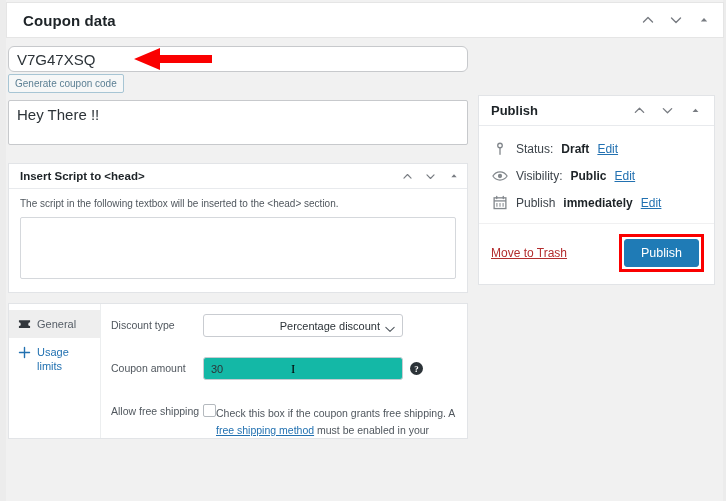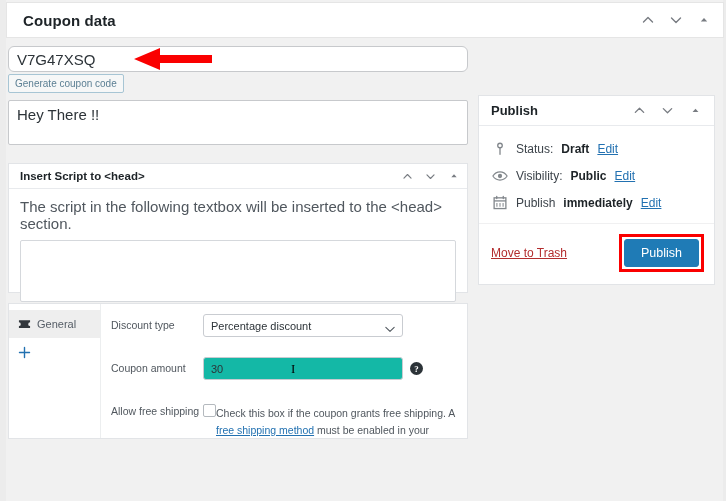--- a/index.html
+++ b/index.html
@@ -148,21 +148,21 @@
     padding-left: 11px;
   }
   #insert-script-panel .postbox-title {
     font-size: 11.5px;
     font-weight: 700;
   }
   #insert-script-panel .handle-actions { gap: 12px; padding-right: 8px; }
   #insert-script-panel .handle-btn { width: 11px; height: 11px; }
   .script-body { padding: 9px 11px 10px 11px; }
   .script-help {
-    font-size: 15px;
+    font-size: 10px;
     color: #50575e;
     margin: 0 0 8px 0;
   }
   #insert-script-textarea {
     width: 100%;
     height: 62px;
     box-sizing: border-box;
     border: 1px solid #d5d8dc;
     border-radius: 2px;
     background: #fff;
@@ -308,24 +308,25 @@
   #discount-type-select {
     width: 200px;
     height: 23px;
     box-sizing: border-box;
     border: 1px solid #c9ccd1;
     border-radius: 3px;
     background: #fff;
     font-family: "Liberation Sans", sans-serif;
     font-size: 11px;
     color: #2c3338;
-    padding: 0 22px 0 7px;
+    padding: 0 22px 0 0;
     -webkit-appearance: none;
     appearance: none;
     outline: none;
+    text-align: right;
   }
   .select-wrap { position: relative; width: 200px; }
   .select-chevron {
     position: absolute;
     right: 8px; top: 7px;
     pointer-events: none;
     color: #50575e;
   }
   #coupon-amount-input, #coupon-expiry-input {
     width: 200px;
@@ -538,20 +539,21 @@
         <span>General</span>
       </div>
 
 
       <div class="settings-tab">
         <span class="tab-icon">
           <svg width="13" height="13" viewBox="0 0 14 14">
             <path d="M7 1.6v10.8M1.6 7h10.8" stroke="#2271b1" stroke-width="1.5" stroke-linecap="round"></path>
           </svg>
         </span>
+        <span>Usage limits</span>
       </div>
 
     </div>
 
     <div class="settings-panel-body">
 
       <div class="field-row">
         <span class="field-label">Discount type</span>
         <span class="field-control">
           <span class="select-wrap">

